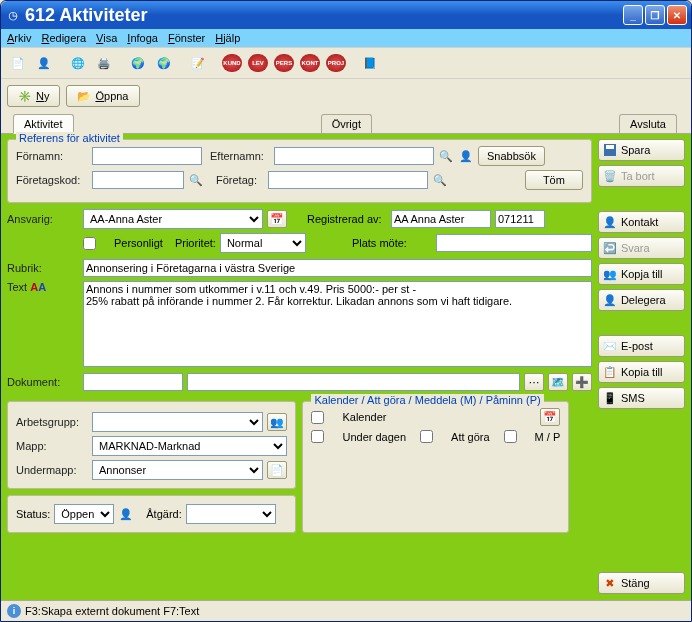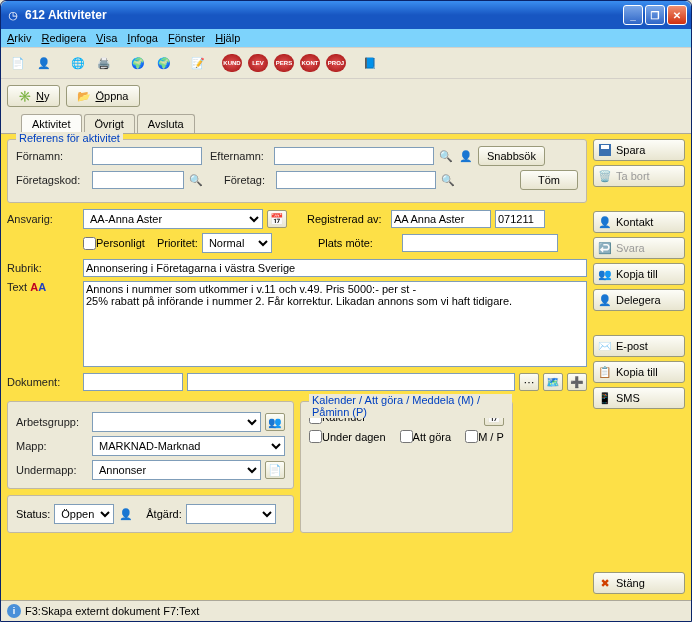--- a/index.html
+++ b/index.html
@@ -2,45 +2,45 @@
 <html><head>
 <meta charset="utf-8">
 <style>
 * { box-sizing: border-box; margin: 0; padding: 0; font-family: Tahoma, Arial, sans-serif; font-size: 11px; }
 body { background: #ece9d8; width: 692px; height: 622px; overflow: hidden; }
 
 .window { width: 692px; height: 622px; border: 1px solid #0a246a; background: #ece9d8; display: flex; flex-direction: column; border-radius: 6px 6px 0 0; overflow: hidden; }
 
 .titlebar { background: linear-gradient(to bottom, #3a8ef0 0%, #1756c2 50%, #1756c2 100%); height: 28px; display: flex; align-items: center; padding: 0 4px; border-radius: 6px 6px 0 0; }
 .titlebar-icon { width: 16px; height: 16px; margin-right: 4px; display:inline-flex;align-items:center;justify-content:center;color:#fff;}
-.titlebar-title { color: #fff; font-weight: bold; font-size: 12px; flex: 1; }
+.titlebar-title { color: #fff; font-weight: bold; font-size: 18px; flex: 1; }
 .titlebar-btns { display: flex; gap: 2px; }
 .titlebar-btn { width: 20px; height: 20px; border: 1px solid #fff; border-radius: 3px; display: flex; align-items: center; justify-content: center; color: #fff; font-weight: bold; font-size: 10px; cursor:pointer;}
 .titlebar-btn.min { background: linear-gradient(#7ba7e8,#2f66c7); }
 .titlebar-btn.max { background: linear-gradient(#7ba7e8,#2f66c7); }
 .titlebar-btn.close { background: linear-gradient(#f09070,#d03010); }
 
 .menubar { background: #7dd3fc; padding: 3px 6px; display: flex; gap: 10px; border-bottom: 1px solid #d4d0c8;}
 .menubar span { cursor:pointer; }
 .menubar u { text-decoration: underline; }
 
 .toolbar { background: #ece9d8; padding: 4px 6px; display: flex; gap: 4px; align-items:center; border-bottom: 1px solid #d4d0c8;}
 .tbicon { width:22px; height:22px; display:inline-flex; align-items:center; justify-content:center; cursor:pointer; border:1px solid transparent; border-radius:2px;}
 .sep { width:4px; }
 .redbadge { width:20px;height:18px;border-radius:9px;background:radial-gradient(#e05050,#a01010);display:inline-flex;align-items:center;justify-content:center;color:#fff;font-size:6px;font-weight:bold;}
 
 .actionbar { padding: 6px; display:flex; gap:6px; }
 .actbtn { border:1px solid #9a9a7a; background:linear-gradient(#fdfdf8,#e8e5d0); padding:3px 10px; border-radius:3px; display:inline-flex; align-items:center; gap:4px; cursor:pointer;}
 .actbtn .ico{width:14px;height:14px;display:inline-flex;align-items:center;justify-content:center;}
 
-.tabs { display:flex; padding: 0 20px; border-bottom:1px solid #aca899; position:relative; top:1px;}
+.tabs { display:flex; padding: 0 12px; border-bottom:1px solid #aca899; position:relative; top:1px;justify-content:space-between;}
 .tab { padding:3px 10px; border:1px solid #aca899; border-bottom:none; background:#ece9d8; border-radius:3px 3px 0 0; margin-right:2px; cursor:pointer; position:relative;}
 .tab.active { background:#fcfcf8; border-bottom:1px solid #fcfcf8; margin-bottom:-1px; }
 
-.main { flex:1; display:flex; padding:6px; gap:6px; background:#fde047;}
+.main { flex:1; display:flex; padding:6px; gap:6px; background:#84cc16;}
 .left { flex:1; display:flex; flex-direction:column; gap:6px; }
 .right { width:92px; display:flex; flex-direction:column; gap:4px; }
 
 .groupbox { border:1px solid #bfb8a5; border-radius:3px; padding:6px 8px 8px 8px; position:relative; background:#ece9d8;}
 .groupbox.blue-legend > .legend { color:#0040c0; }
 .legend { position:absolute; top:-8px; left:8px; background:#ece9d8; padding:0 3px; font-size:11px; color:#0040c0; }
 
 .row { display:flex; align-items:center; gap:4px; margin-bottom:4px; }
 .lbl { width:72px; color:#222; }
 input[type=text], select, textarea { border:1px solid #7f9db9; background:#fff; padding:1px 2px; font-size:11px; height:18px; }
@@ -50,21 +50,21 @@
 .btn { border:1px solid #9a9a7a; background:linear-gradient(#fdfdf8,#e8e5d0); padding:0 8px; border-radius:3px; cursor:pointer; min-width:58px; text-align:center; height:20px; display:inline-flex;align-items:center;justify-content:center;gap:3px;}
 .iconbtn { width:20px; height:18px; border:1px solid #9a9a7a; background:linear-gradient(#fdfdf8,#e8e5d0); border-radius:2px; display:inline-flex;align-items:center;justify-content:center;cursor:pointer;}
 .icon-inline{width:16px;height:16px;display:inline-flex;align-items:center;justify-content:center;}
 
 .sidebtn { border:1px solid #9a9a7a; background:linear-gradient(#fdfdf8,#e8e5d0); padding:3px 4px; border-radius:3px; cursor:pointer; display:flex; align-items:center; gap:4px; font-size:11px; width:100%;}
 .sidebtn.disabled{color:#9a9a9a;}
 .sidebtn .sico{width:14px;height:14px;display:inline-flex;align-items:center;justify-content:center;font-size:11px;}
 
 .mg { display:inline-flex;align-items:center;justify-content:center;width:16px;height:16px;color:#caa020;}
 
-.checkbox { display:inline-flex; align-items:center; gap:0; }
+.checkbox { display:inline-flex; align-items:center; gap:18px; }
 .checkbox input{width:13px;height:13px;}
 
 .status { border-top:1px solid #aca899; background:#ece9d8; padding:3px 6px; display:flex; align-items:center; gap:4px;}
 .status .sic{width:14px;height:14px;display:inline-flex;align-items:center;justify-content:center;background:#4a90d9;border-radius:50%;color:#fff;font-size:9px;font-weight:bold;}
 
 .floppy{width:12px;height:12px;background:#3a70b0;position:relative;display:inline-block;}
 .floppy::before{content:'';position:absolute;top:1px;left:2px;width:8px;height:4px;background:#fff;}
 .selhl{background:#316ac5;color:#fff;}
 </style>
 </head>
@@ -150,21 +150,21 @@
           <span class="lbl" style="width:60px;text-align:left;margin-left:4px">Efternamn:</span>
           <input type="text" style="width: 160px;" value="">
           <span class="mg">🔍</span>
           <span class="icon-inline">👤</span>
           <div class="btn">Snabbsök</div>
         </div>
         <div class="row">
           <span class="lbl">Företagskod:</span>
           <input type="text" style="width: 92px;" value="">
           <span class="mg">🔍</span>
-          <span class="lbl" style="width:48px;margin-left:16px">Företag:</span>
+          <span class="lbl" style="width:48px;margin-left:8px">Företag:</span>
           <input type="text" style="width: 160px;" value="">
           <span class="mg">🔍</span>
           <span style="flex:1"></span>
           <div class="btn">Töm</div>
         </div>
       </div>
 
       <div>
         <div class="row">
           <span class="lbl">Ansvarig:</span>
@@ -175,21 +175,21 @@
           <input type="text" style="width: 100px;" value="AA Anna Aster">
           <input type="text" style="width: 50px;" value="071211">
         </div>
         <div class="row">
           <span class="lbl"></span>
           <label class="checkbox">
               <input type="checkbox" style="">
               <span>Personligt</span>
             </label>
           <span style="margin-left:8px">Prioritet:</span>
-          <select style="width:70px"><option>Normal</option></select>
+          <select style="width:86px"><option>Normal</option></select>
           <span style="width:38px"></span>
           <span style="width:80px">Plats möte:</span>
           <input type="text" style="width: 156px;" value="">
         </div>
         <div class="row" style="margin-top:6px">
           <span class="lbl">Rubrik:</span>
           <input type="text" style="flex: 1 1 0%;" value="Annonsering i Företagarna i västra Sverige">
         </div>
         <div class="row" style="align-items:flex-start">
           <span class="lbl"><span>Text</span> <span style="color:#c00020;font-weight:bold">A</span><span style="color:#2040c0;font-weight:bold">A</span></span>

